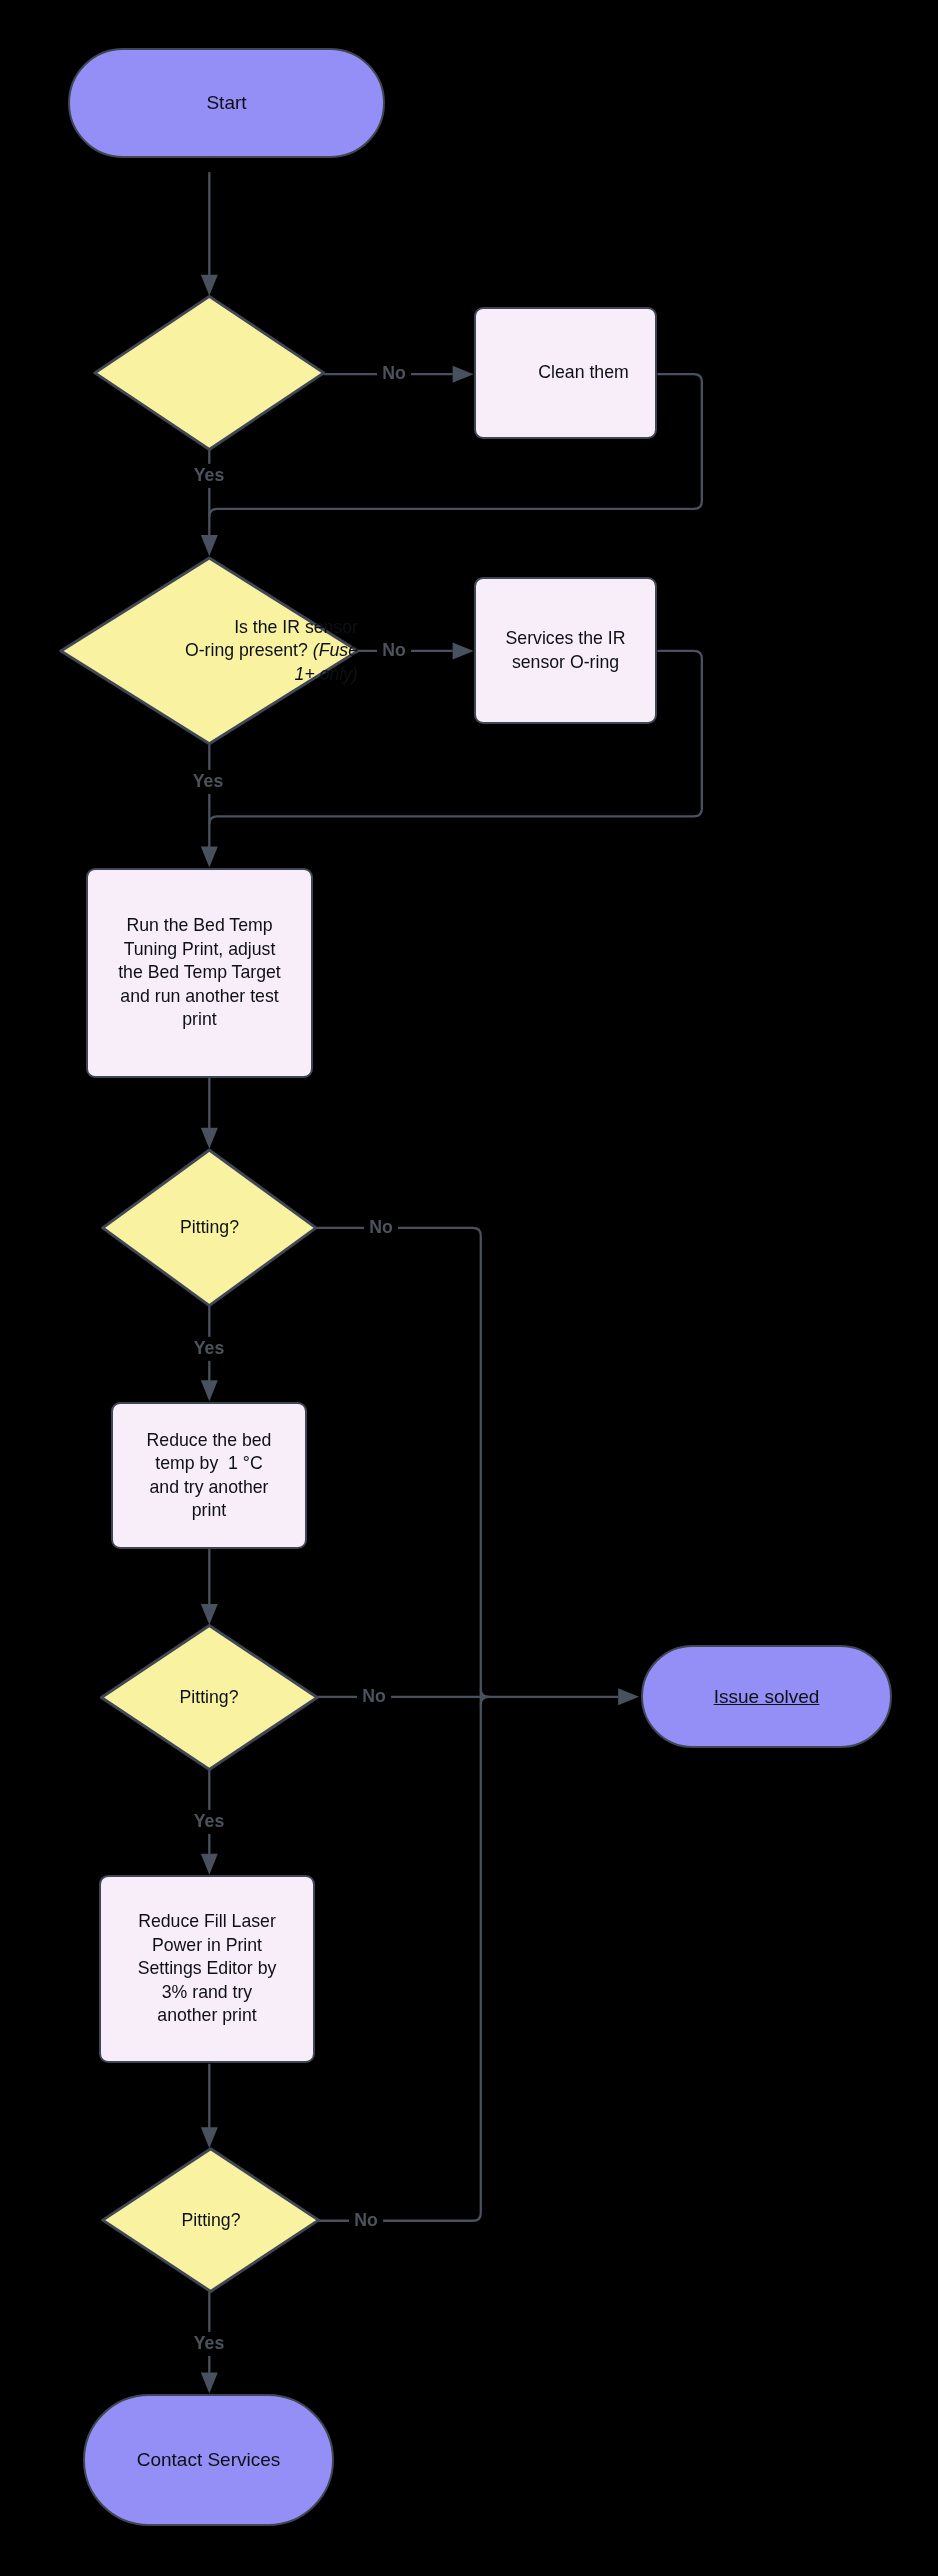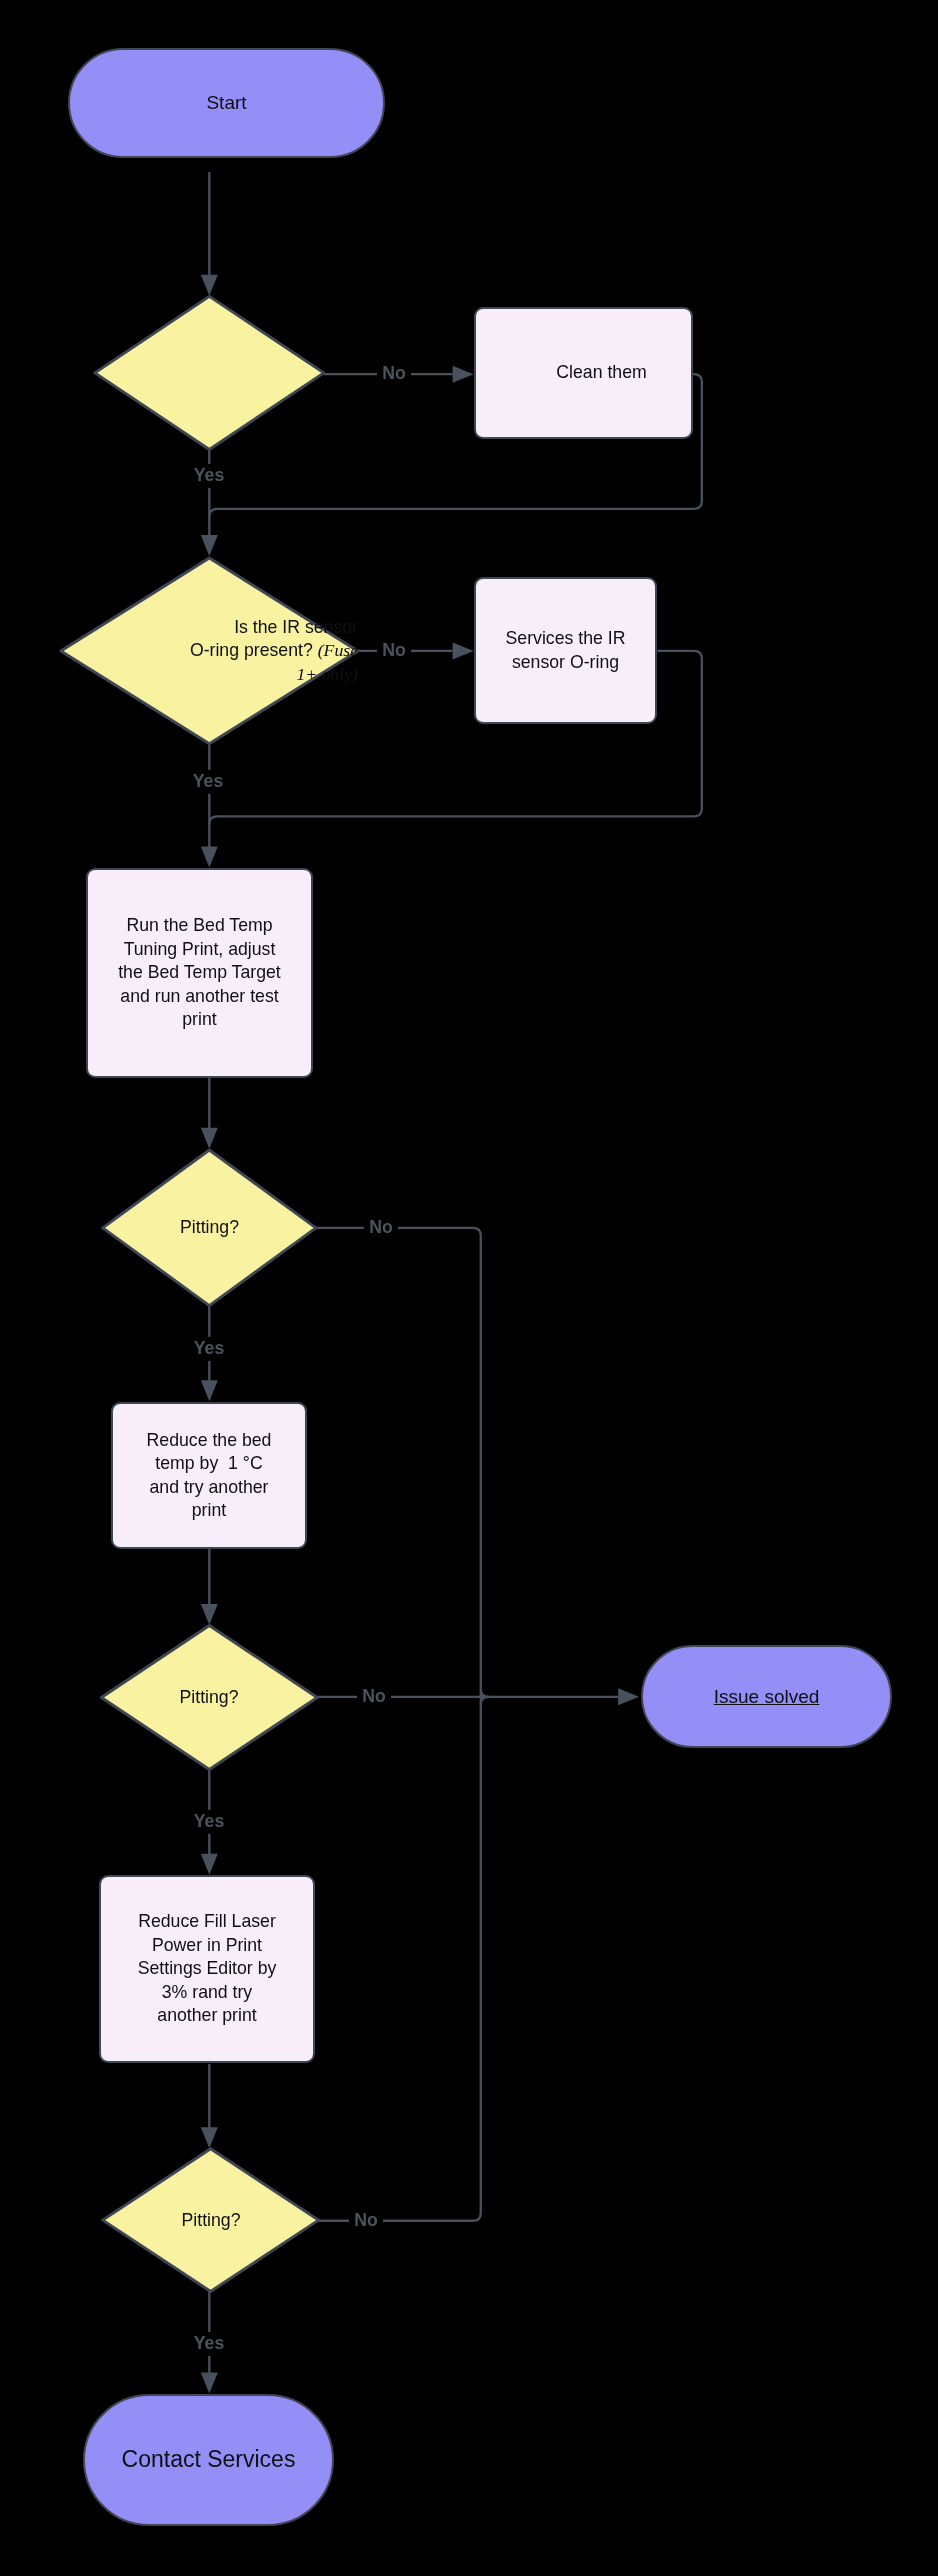--- a/index.html
+++ b/index.html
@@ -31,21 +31,21 @@
   .stadium{
     background:var(--stadium_fill);border:2.6px solid var(--node_border);
     font-size:19px;
   }
   .process{
     background:var(--process_fill);border:2.6px solid var(--node_border);
     border-radius:9.2px;
   }
   .decision-label{background:transparent;flex-direction:column;}
   .decision-label .line{display:block;}
-  .it{font-style:italic;font-family:Liberation Serif, serif;}
+  .it{font-style:italic;}
   .edge-label{
     position:absolute;transform:translate(-50%,-50%);
     background:var(--background);color:var(--edge_label_text);
     font-weight:bold;font-size:17.7px;line-height:21.6px;padding:1.3px 5.2px;
     white-space:nowrap;
   }
 </style>
 </head>
 <body>
 
@@ -90,21 +90,21 @@
     <polygon class="decision-shape" points="320,453 495,570 320,687 145,570"></polygon>
     <polygon class="decision-shape" points="320,853 547,995 320,1137 93,995"></polygon>
     <polygon class="decision-shape" points="320,1758 483,1877 320,1996 157,1877"></polygon>
     <polygon class="decision-shape" points="320,2485 485,2595 320,2705 155,2595"></polygon>
     <polygon class="decision-shape" points="322,3285 487,3394 322,3503 157,3394"></polygon>
   </svg>
 
   <div class="node stadium" style="left:68px;top:48px;width:317px;height:110px;border-radius:62px;">Start</div>
 
 
-  <div class="node process" style="left:474px;top:307px;width:219px;height:132px;padding-left:36px;">Clean them</div>
+  <div class="node process" style="left:474px;top:307px;width:183px;height:132px;padding-left:36px;">Clean them</div>
 
   <div class="node decision-label" style="left:61px;top:558px;width:297px;height:186px;align-items:flex-end;">
     <span class="line">Is the IR sensor</span>
     <span class="line"><span>O-ring present? </span><span class="it">(Fuse</span></span>
     <span class="line it">1+ only)</span>
   </div>
 
   <div class="node process" style="left:474px;top:577px;width:183px;height:147px;">Services the IR
 sensor O-ring</div>
 
@@ -126,21 +126,21 @@
   <div class="node stadium" style="left:641px;top:1645px;width:251px;height:103px;border-radius:52px;text-decoration:underline;">Issue solved</div>
 
   <div class="node process" style="left:99px;top:1875px;width:216px;height:188px;">Reduce Fill Laser
 Power in Print
 Settings Editor by
 3% rand try
 another print</div>
 
   <div class="node decision-label" style="left:103px;top:2149px;width:216px;height:143px;">Pitting?</div>
 
-  <div class="node stadium" style="left:83px;top:2394px;width:251px;height:132px;border-radius:66px;font-size:23px;">Contact Services</div>
+  <div class="node stadium" style="left:83px;top:2394px;width:251px;height:132px;border-radius:66px;font-size:19px;">Contact Services</div>
 
   <div class="edge-label" style="left:394px;top:374px;">No</div>
   <div class="edge-label" style="left:209px;top:476px;">Yes</div>
   <div class="edge-label" style="left:394px;top:651px;">No</div>
   <div class="edge-label" style="left:208px;top:782px;">Yes</div>
   <div class="edge-label" style="left:381px;top:1228px;">No</div>
   <div class="edge-label" style="left:209px;top:1349px;">Yes</div>
   <div class="edge-label" style="left:374px;top:1697px;">No</div>
   <div class="edge-label" style="left:209px;top:1822px;">Yes</div>
   <div class="edge-label" style="left:366px;top:2221px;">No</div>

